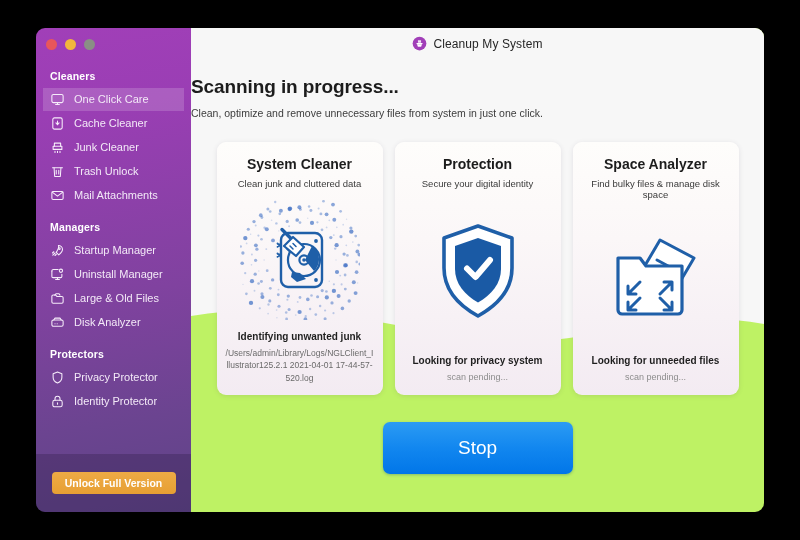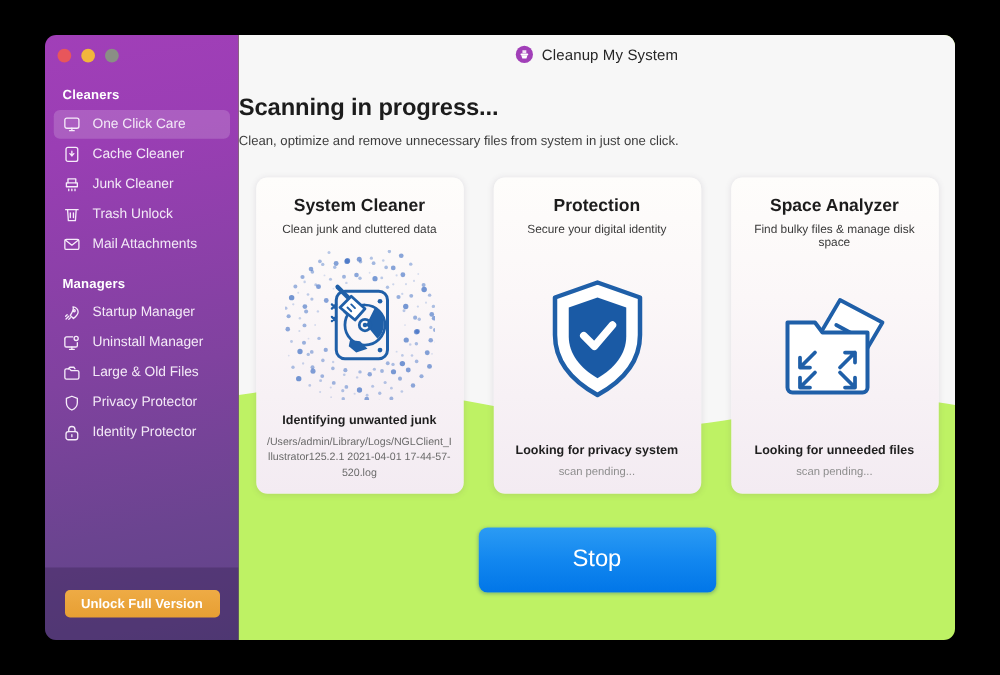--- a/index.html
+++ b/index.html
@@ -56,21 +56,21 @@
   }
   .nav-group-label.spaced { padding-top: 13px; }
 
   .nav-item {
     display: flex;
     align-items: center;
     gap: 9px;
     height: 23px;
     margin: 0 7px 1px 7px;
     padding-left: 7px;
-    border-radius: 5px;
+    border-radius: 0;
     color: #f3e9f7;
     font-size: 11px;
     white-space: nowrap;
   }
   .nav-item.active {
     background: rgba(255,255,255,0.17);
   }
   .nav-ico {
     width: 15px; height: 15px;
     flex: 0 0 15px;
@@ -145,21 +145,21 @@
     color: #3d3d3d;
     margin-top: 9px;
   }
 
   
   #cards {
     position: relative;
     z-index: 3;
     display: flex;
     justify-content: center;
-    gap: 24px;
+    gap: 12px;
     margin-top: 23px;
   }
   .card {
     width: 166px;
     height: 253px;
     border-radius: 9px;
     background: linear-gradient(180deg, #fefdfb 0%, #fbf7f8 38%, #f3ebf2 100%);
     box-shadow: 0 1px 5px rgba(80,60,90,0.13);
     display: flex;
     flex-direction: column;
@@ -319,21 +319,33 @@
       <div class="nav-item">
         <span class="nav-ico">
           <svg viewBox="0 0 24 24" fill="none" stroke="#f6ecfa" stroke-width="1.7" stroke-linecap="round" stroke-linejoin="round">
             <path d="M3 8.5a2 2 0 012-2h4l2 2.2h8a2 2 0 012 2v7a2 2 0 01-2 2H5a2 2 0 01-2-2z"></path>
             <path d="M7.5 6.5l2-2h5l1.5 2"></path>
           </svg>
         </span>
         <span class="nav-label">Large &amp; Old Files</span>
       </div>
 
-
+      <div class="nav-item">
+        <span class="nav-ico">
+          <svg viewBox="0 0 24 24" fill="none" stroke="#f6ecfa" stroke-width="1.7" stroke-linecap="round" stroke-linejoin="round">
+            <rect x="3" y="8" width="18" height="10" rx="2.5"></rect>
+              <path d="M6 8l2-3h8l2 3"></path>
+            <circle cx="8" cy="14" r="0.9" fill="#f6ecfa" stroke="none"></circle>
+            <circle cx="11.5" cy="14" r="0.9" fill="#f6ecfa" stroke="none"></circle>
+          </svg>
+        </span>
+        <span class="nav-label">Disk Analyzer</span>
+      </div>
+
+      <div class="nav-group-label spaced">Protectors</div>
 
       <div class="nav-item">
         <span class="nav-ico">
           <svg viewBox="0 0 24 24" fill="none" stroke="#f6ecfa" stroke-width="1.7" stroke-linecap="round" stroke-linejoin="round">
             <path d="M12 3.2l7 2.8v5.4c0 4.4-3 7.6-7 9.4-4-1.8-7-5-7-9.4V6z"></path>
           </svg>
         </span>
         <span class="nav-label">Privacy Protector</span>
       </div>
 

